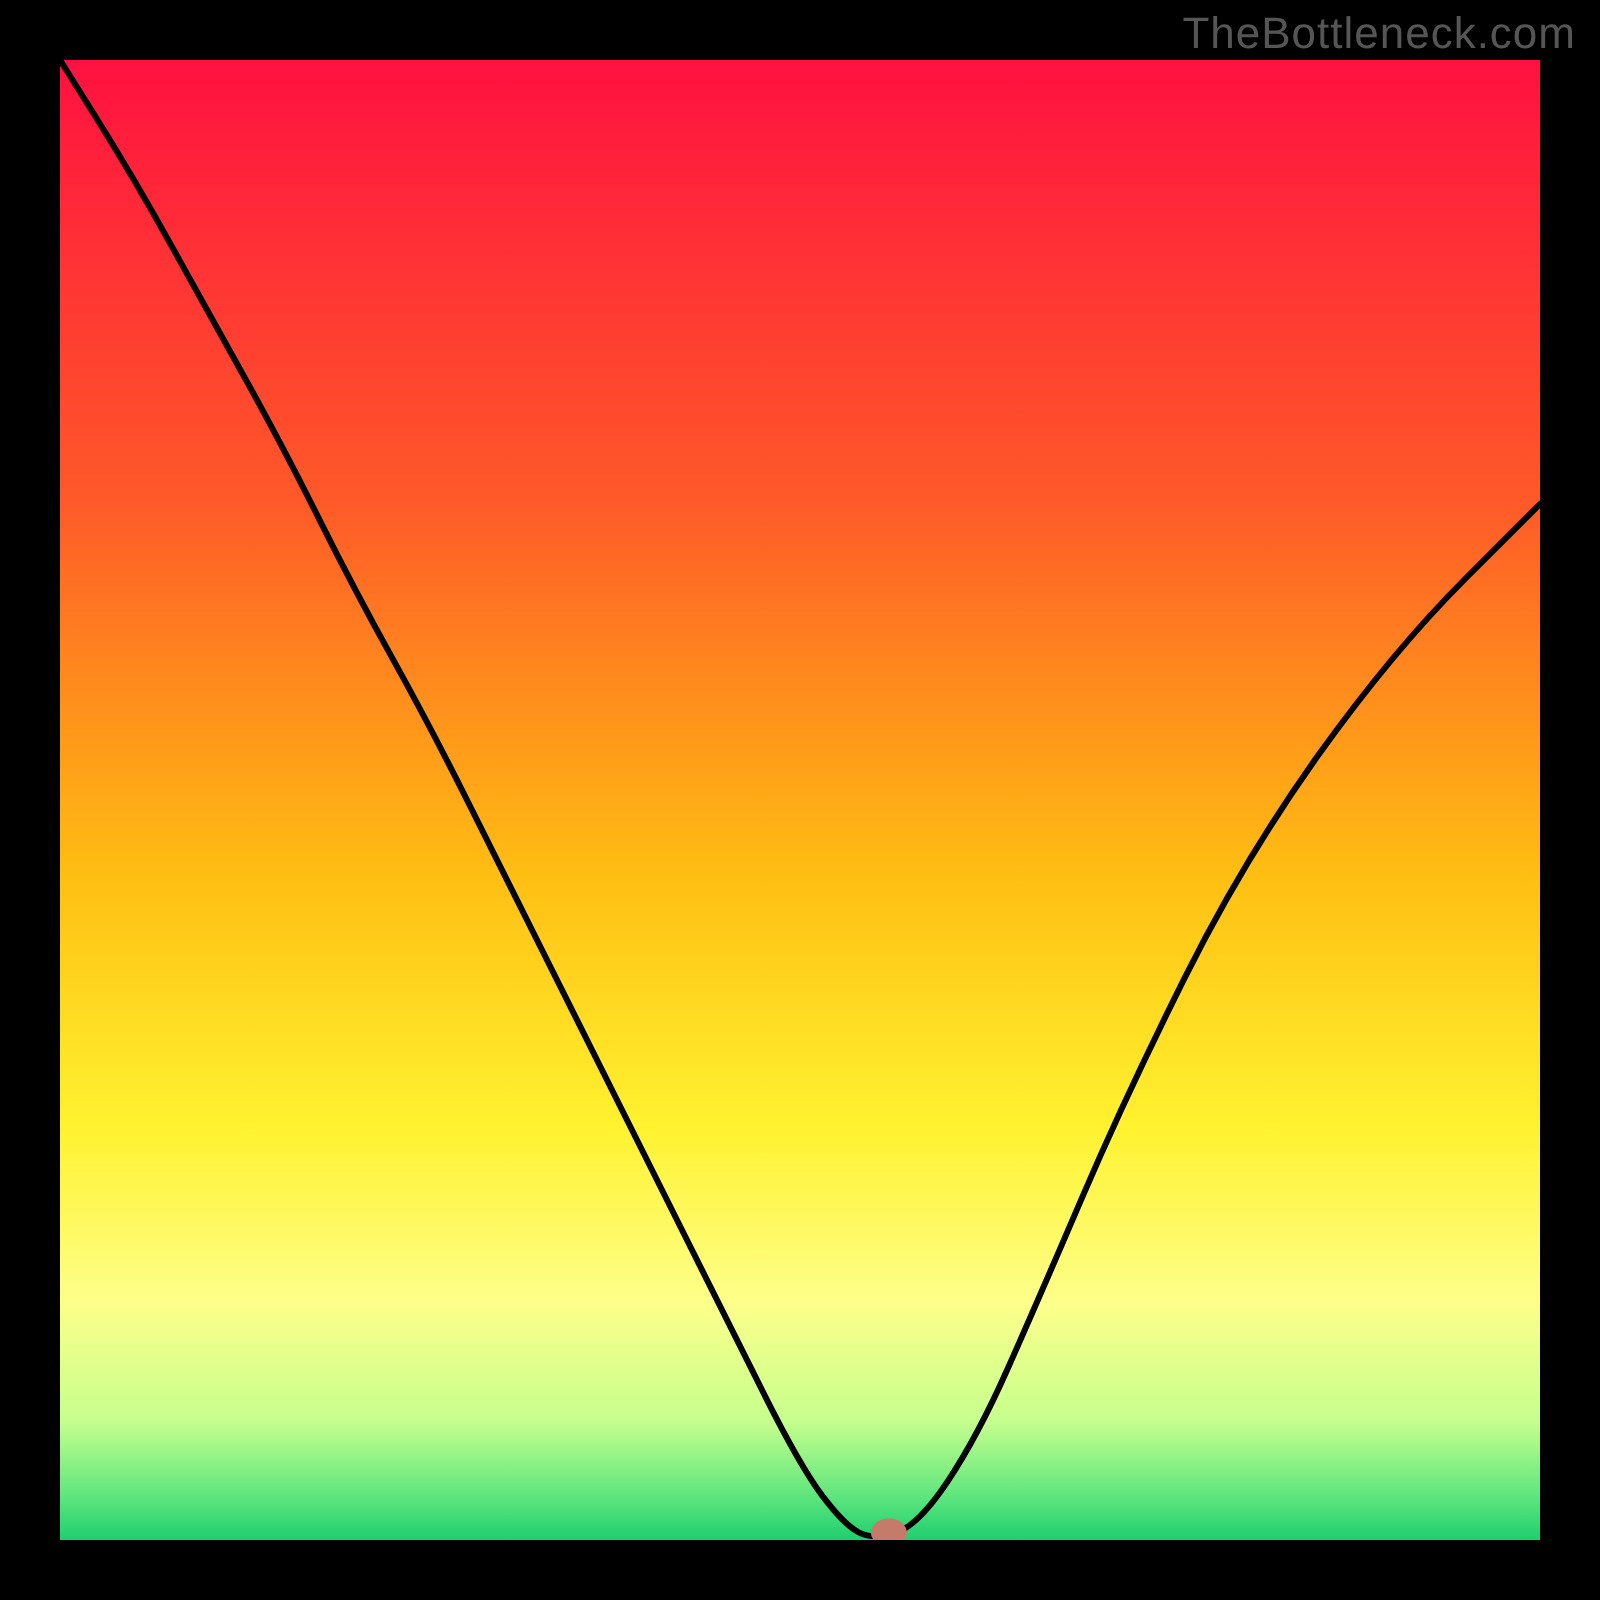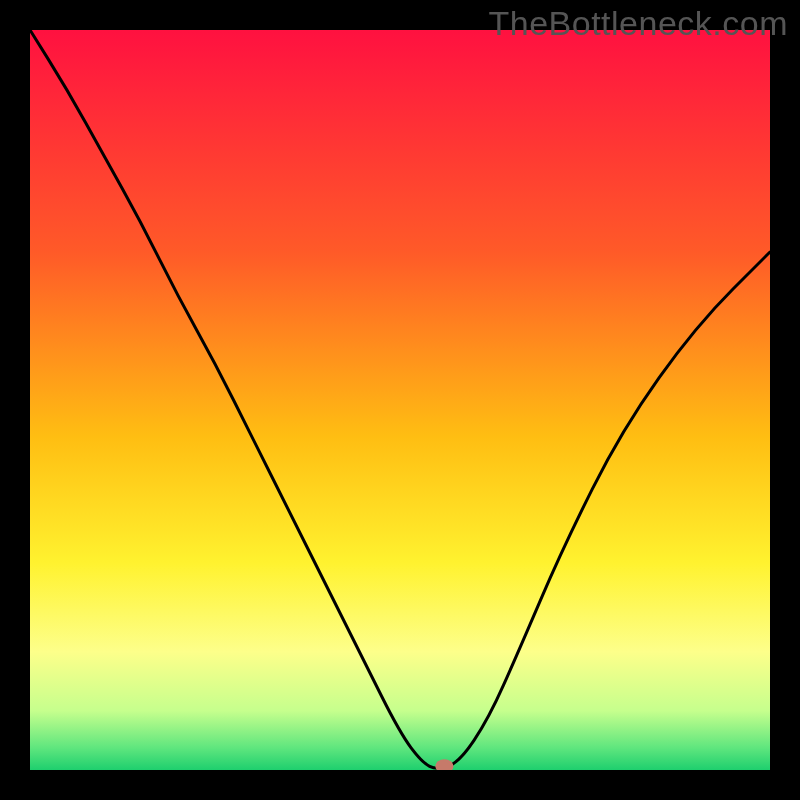--- a/index.html
+++ b/index.html
@@ -15,21 +15,21 @@
     position: relative;
     width: 800px;
     height: 800px;
     background: #000;
   }
   .watermark {
     position: absolute;
     top: 4px;
     right: 12px;
     color: #555;
-    font-size: 34px;
+    font-size: 22px;
     font-weight: 500;
     letter-spacing: 0.5px;
     z-index: 5;
   }
   .plot-area {
     position: absolute;
     left: 30px;
     top: 30px;
     width: 740px;
     height: 740px;

